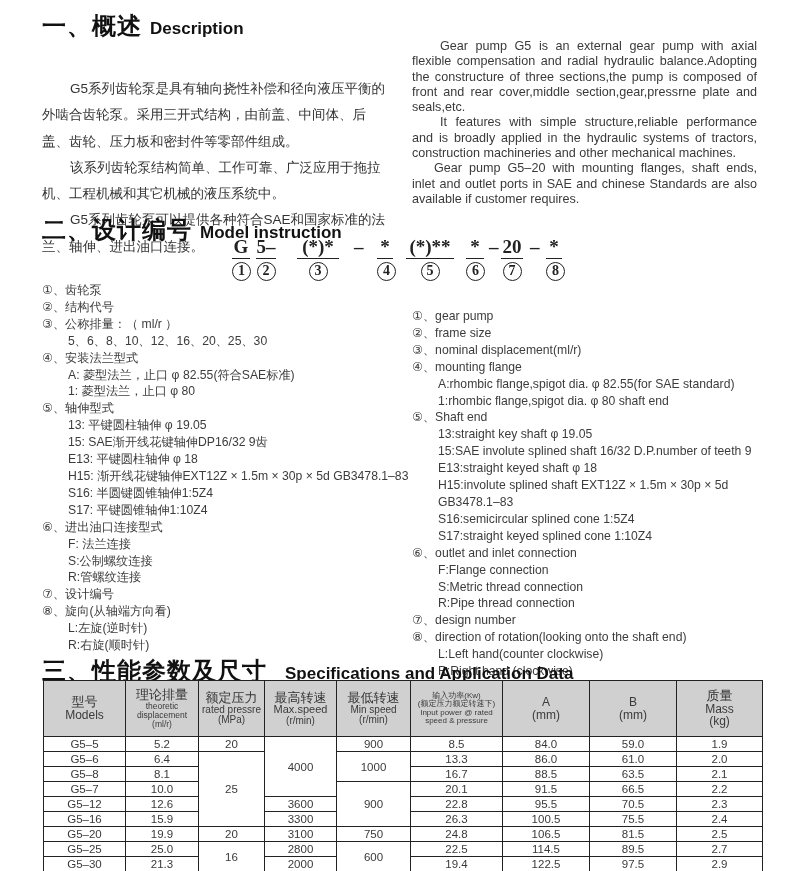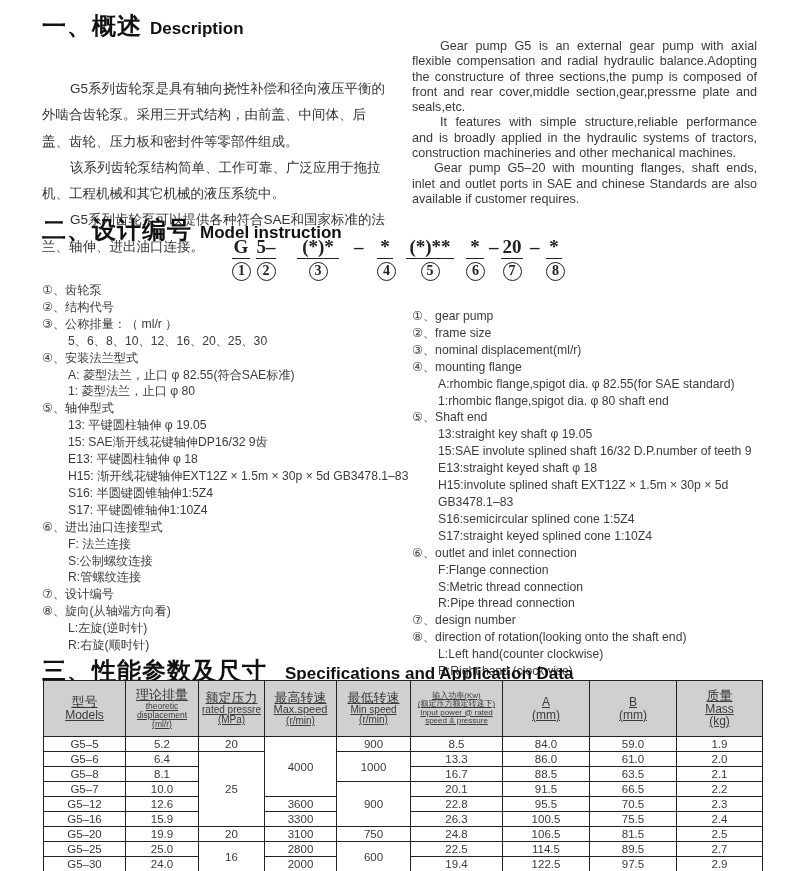--- a/index.html
+++ b/index.html
@@ -136,21 +136,21 @@
       <col style="width:73px">
       <col style="width:66px">
       <col style="width:72px">
       <col style="width:74px">
       <col style="width:92px">
       <col style="width:87px">
       <col style="width:87px">
       <col style="width:86px">
   </colgroup>
   <thead>
-    <tr style="height:56px;text-decoration:underline;">
+    <tr style="height:56px;">
       <th>
           <span class="h-cn">型号</span>
           <span class="h-en">Models</span>
         </th>
       <th>
           <span class="h-cn">理论排量</span>
           <span class="h-small">theoretic displacement</span>
           <span class="h-small">(ml/r)</span>
         </th>
       <th>
@@ -263,21 +263,21 @@
         <td rowspan="2">16</td>
         <td>2800</td>
         <td rowspan="2">600</td>
         <td>22.5</td>
         <td>114.5</td>
         <td>89.5</td>
         <td>2.7</td>
       </tr>
       <tr>
         <td>G5–30</td>
-        <td>24.0</td>
+        <td>21.3</td>
         <td>2000</td>
         <td>19.4</td>
         <td>122.5</td>
         <td>97.5</td>
         <td>2.9</td>
       </tr>
     </tbody>
 </table>
 
 </body></html>

